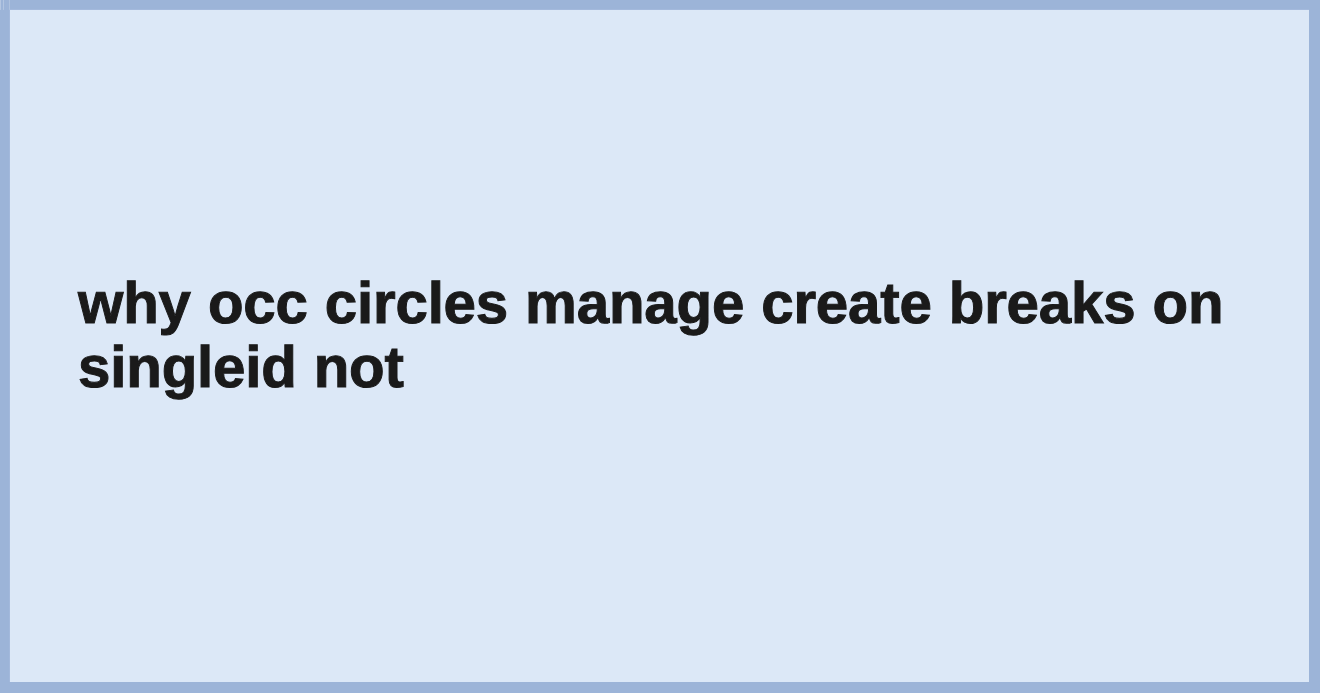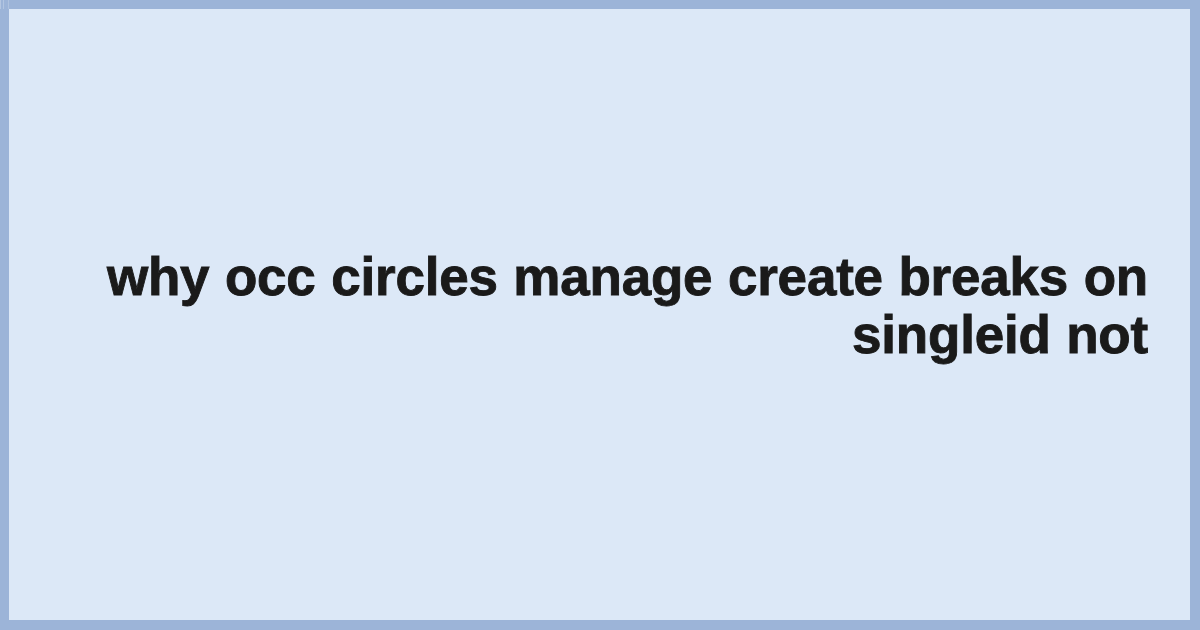--- a/index.html
+++ b/index.html
@@ -35,22 +35,22 @@
     display: flex;
     align-items: center;
     justify-content: center;
     position: relative;
   }
 
   
   #headline-block {
     box-sizing: border-box;
     width: 100%;
-    padding: 0 42px;
-    text-align: right;
+    padding: 0 62px;
+    text-align: left;
     transform: translateY(-9px);   
   }
 
   #headline {
     margin: 0;
     font-family: "Liberation Sans", "DejaVu Sans", sans-serif;
     font-size: 53px;
     line-height: 58px;
     font-weight: 700;
     letter-spacing: -0.2px;

